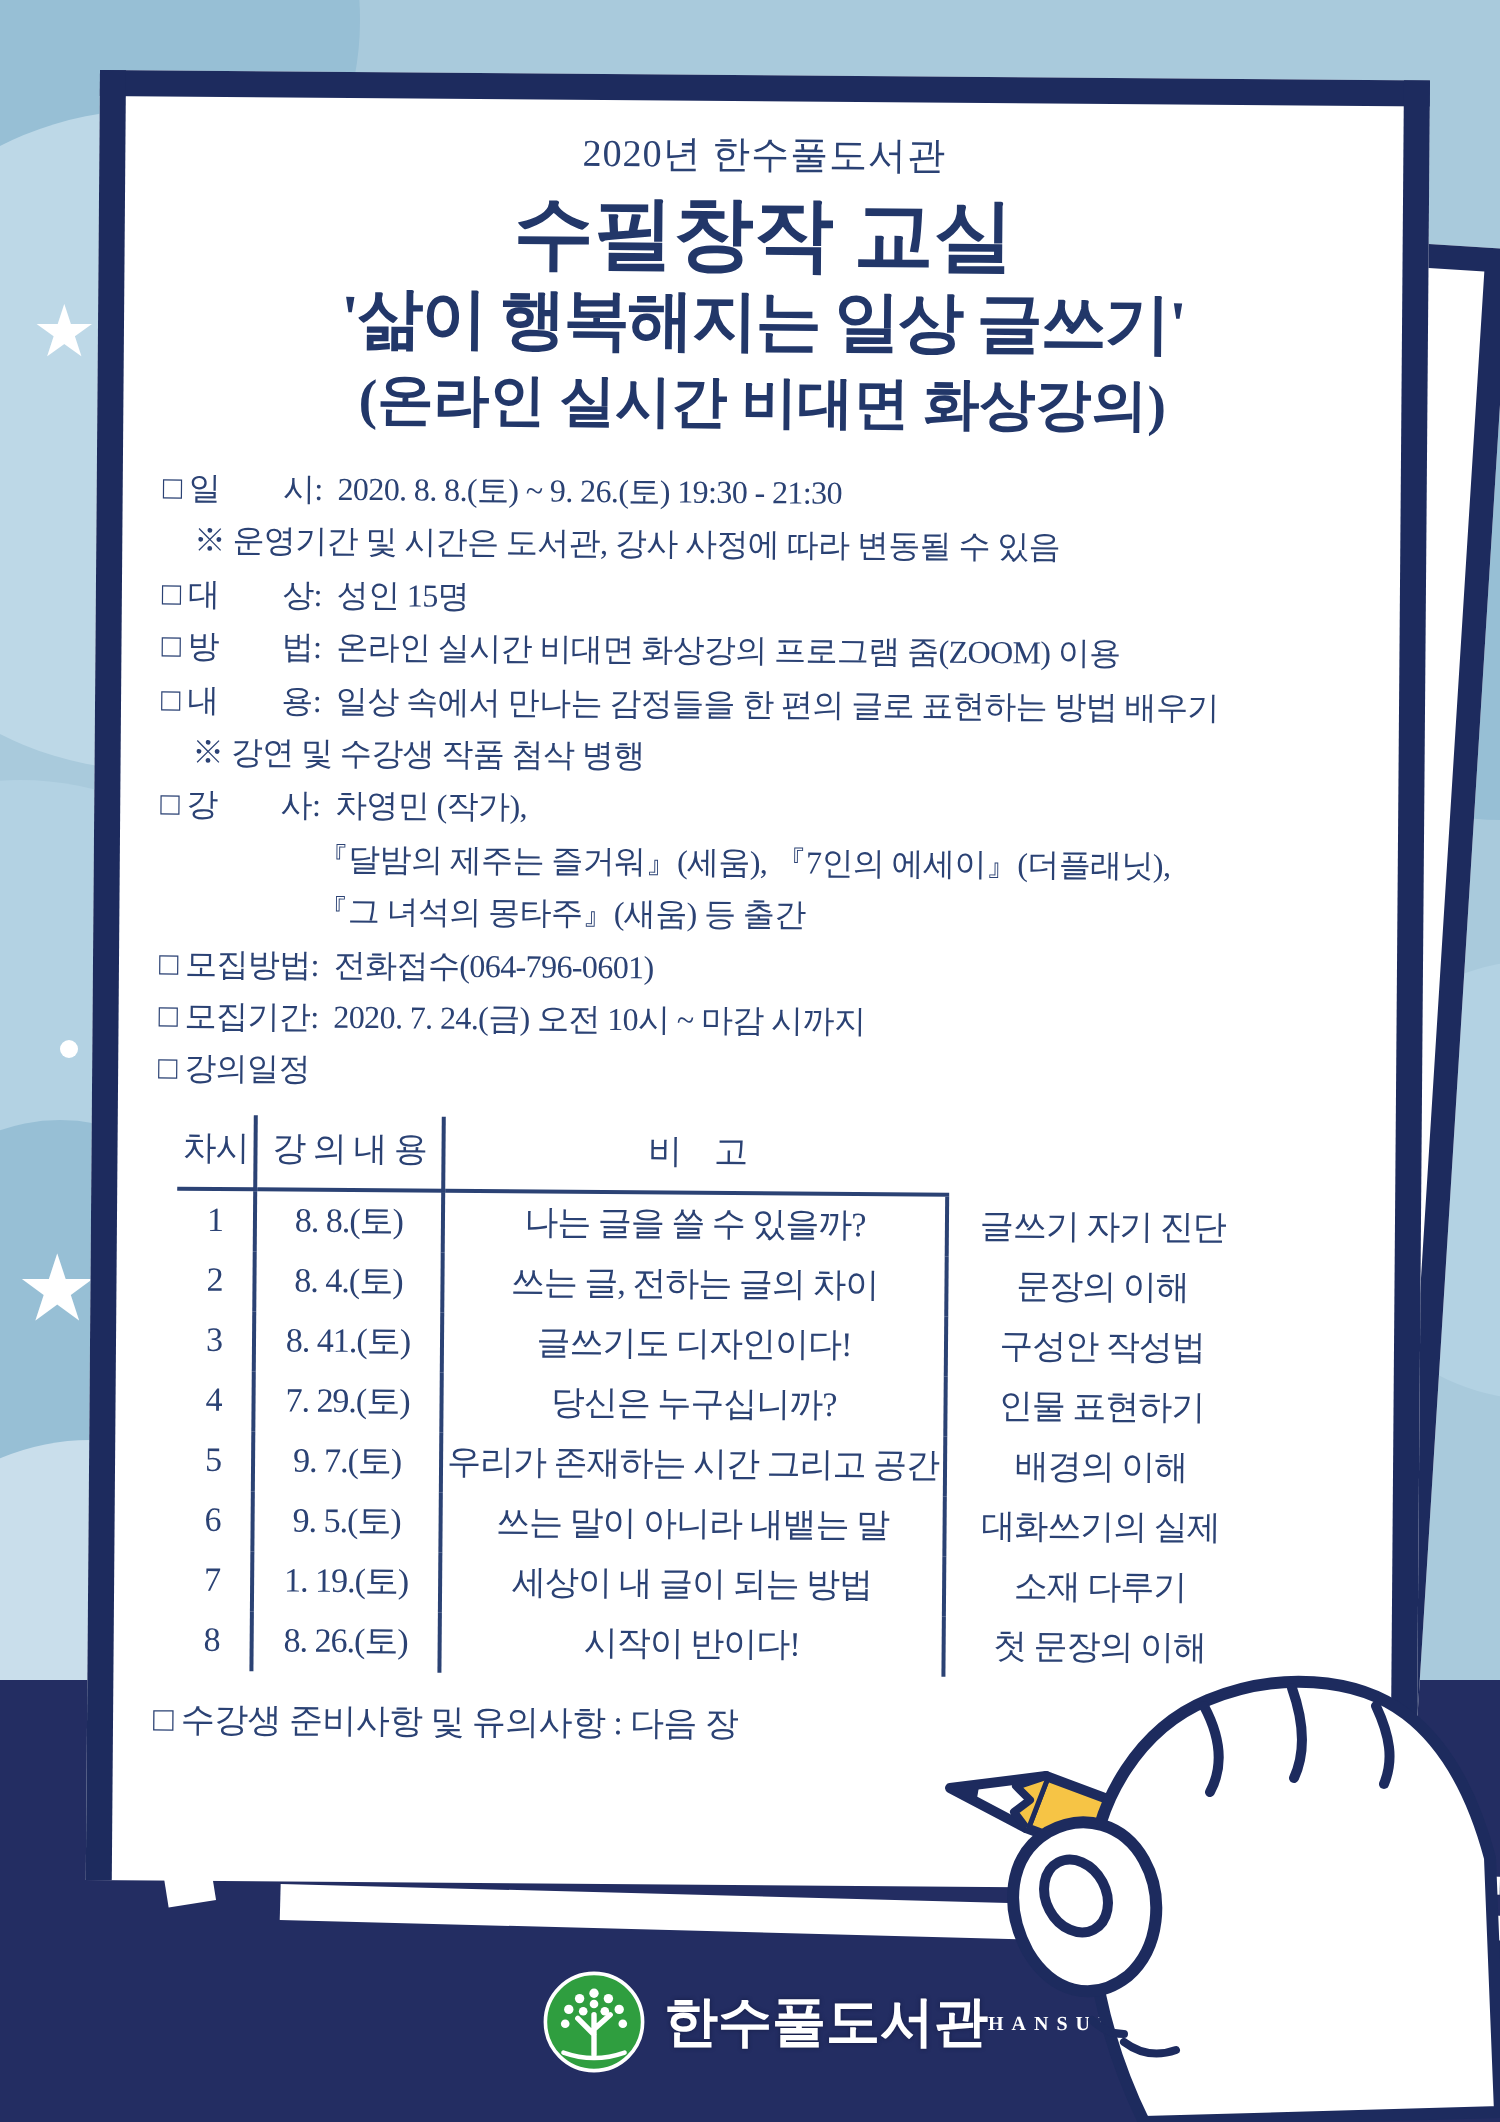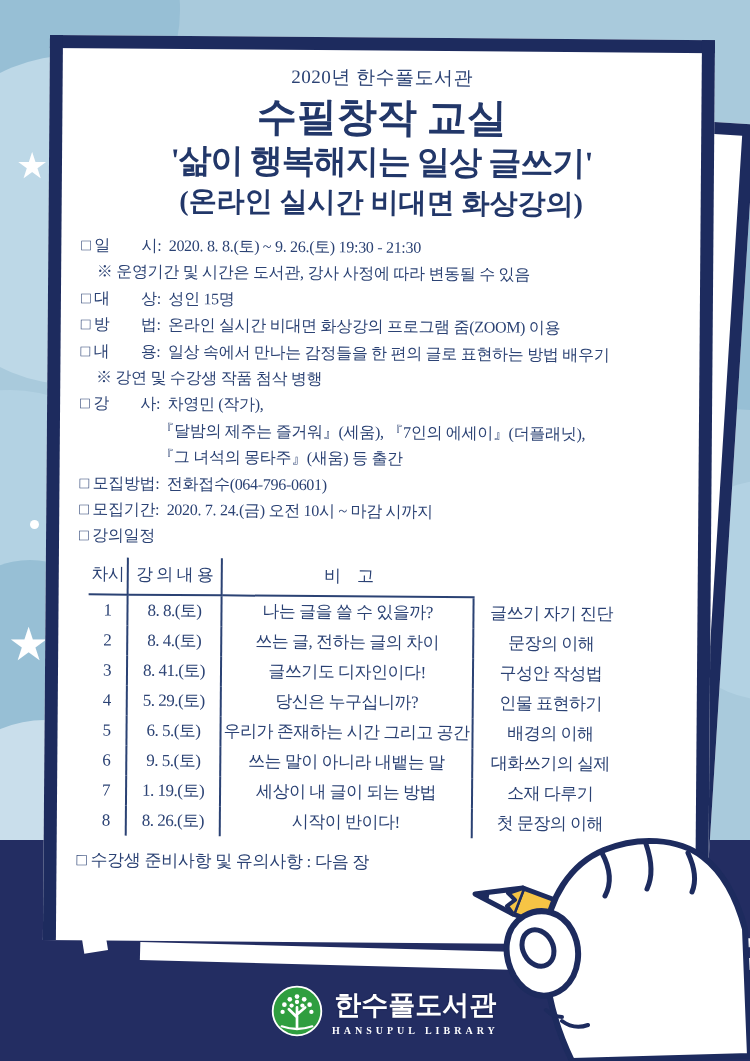--- a/index.html
+++ b/index.html
@@ -33,21 +33,21 @@
   .detail{white-space:pre;font-size:16px;line-height:26.4px;letter-spacing:-0.3px;color:#2b4274;}
   
   .table{margin-top:8px;margin-left:10px;width:540px;font-size:17px;color:#2b4274;}
   .trow{display:grid;grid-template-columns:40px 94px 252px 154px;}
   .tcell{text-align:center;line-height:30px;height:30px;letter-spacing:-0.5px;white-space:pre;}
   .thead .tcell{height:36px;line-height:34px;border-bottom:2px solid #2b4274;}
   .sep{border-right:2px solid #2b4274;}
   .footer-note{margin-top:13px;font-size:17px;letter-spacing:-0.3px;color:#2b4274;}
   
   .logo{position:absolute;left:270px;top:984px;display:flex;align-items:center;gap:8px;z-index:5;}
-  .logo-texts{display:flex;flex-direction:column;align-items:center;}
+  .logo-texts{display:flex;flex-direction:row;align-items:center;}
   .logo-ko{font-size:27px;font-weight:bold;color:#ffffff;letter-spacing:0px;
            text-shadow:0 0 2px #141c44;font-family:"Liberation Sans",sans-serif;}
   .logo-en{margin-top:2px;font-size:10px;font-weight:bold;color:#ffffff;letter-spacing:4px;
            font-family:Liberation Serif, serif;}
   .hand{position:absolute;left:450px;top:816px;width:300px;height:245px;z-index:6;}
 </style>
 </head>
 <body>
 
 <div class="cloud c-dark" style="left:-120px;top:-140px;width:300px;height:300px;"></div>
@@ -110,27 +110,27 @@
       <div class="tcell">문장의 이해</div>
     </div>
     <div class="trow">
       <div class="tcell sep">3</div>
       <div class="tcell sep">8. 41.(토)</div>
       <div class="tcell sep">글쓰기도 디자인이다!</div>
       <div class="tcell">구성안 작성법</div>
     </div>
     <div class="trow">
       <div class="tcell sep">4</div>
-      <div class="tcell sep">5. 29.(토)</div>
+      <div class="tcell sep">7. 29.(토)</div>
       <div class="tcell sep">당신은 누구십니까?</div>
       <div class="tcell">인물 표현하기</div>
     </div>
     <div class="trow">
       <div class="tcell sep">5</div>
-      <div class="tcell sep">6. 5.(토)</div>
+      <div class="tcell sep">9. 7.(토)</div>
       <div class="tcell sep">우리가 존재하는 시간 그리고 공간</div>
       <div class="tcell">배경의 이해</div>
     </div>
     <div class="trow">
       <div class="tcell sep">6</div>
       <div class="tcell sep">9. 5.(토)</div>
       <div class="tcell sep">쓰는 말이 아니라 내뱉는 말</div>
       <div class="tcell">대화쓰기의 실제</div>
     </div>
     <div class="trow">

